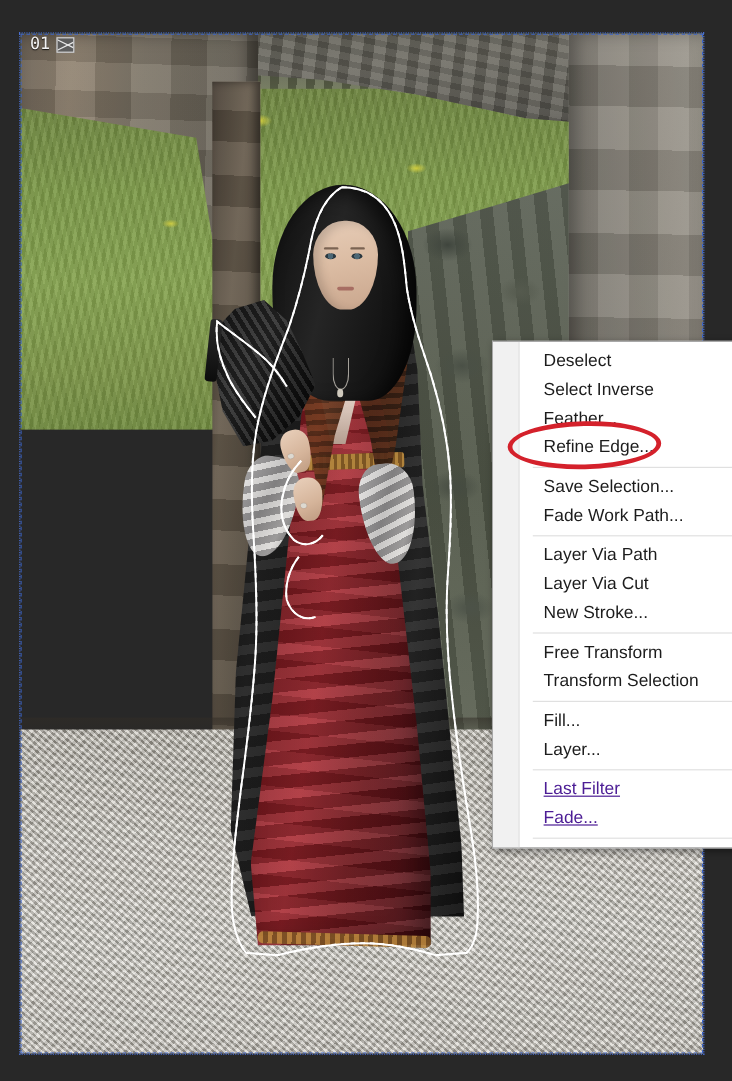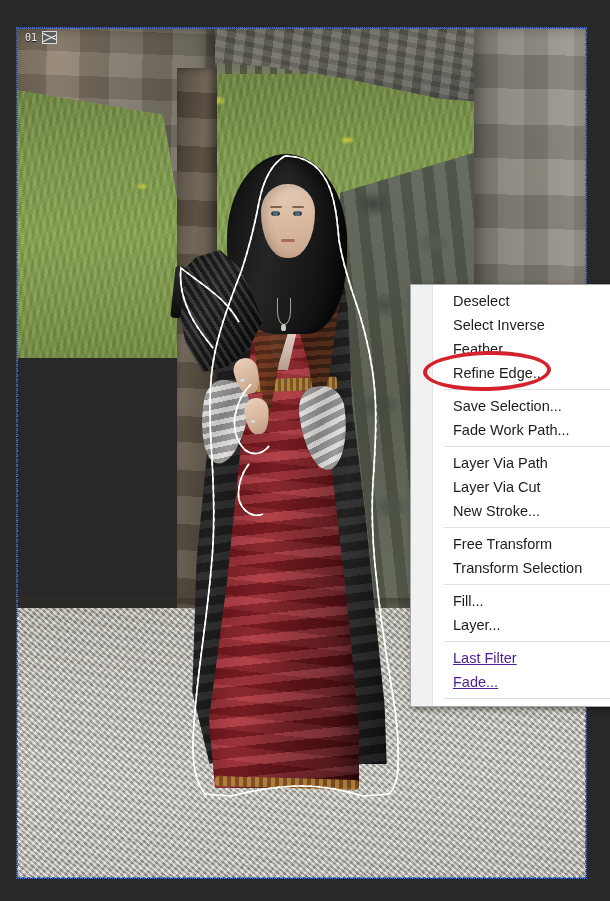--- a/index.html
+++ b/index.html
@@ -376,21 +376,21 @@
   
   .doc-badge {
     position: absolute;
     left: 4px; top: 2px;
     display: flex;
     align-items: center;
     gap: 5px;
     padding: 1px 4px;
     z-index: 55;
     font-family: "DejaVu Sans Mono", monospace;
-    font-size: 10px;
+    font-size: 14px;
     line-height: 13px;
     color: #f2f2f2;
     text-shadow: 0 1px 1px rgba(0,0,0,.85);
   }
   .doc-badge .thumb {
     width: 13px; height: 11px;
     border: 1px solid #d8d8d8;
     background: #5d5d5d;
     position: relative;
     overflow: hidden;

